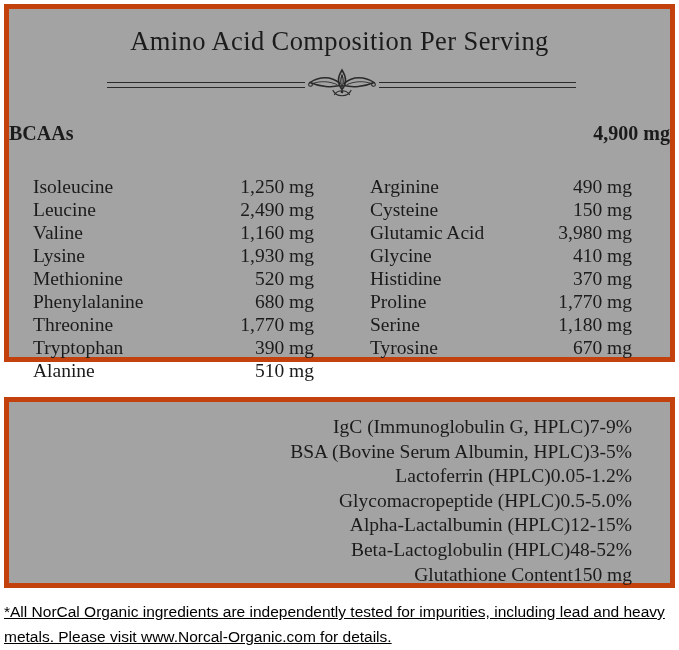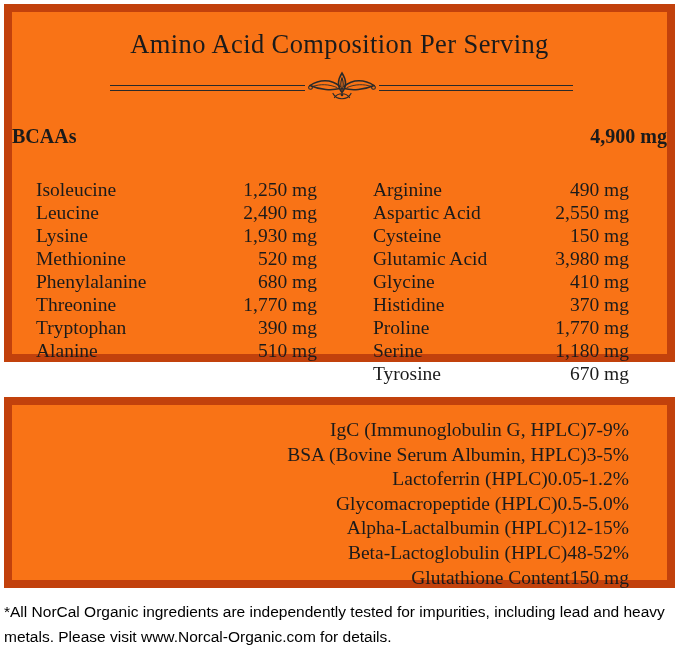--- a/index.html
+++ b/index.html
@@ -15,22 +15,22 @@
     overflow: hidden;
   }
   .page {
     box-sizing: border-box;
     width: 679px;
     height: 650px;
     padding: 4px 4px 0 4px;
   }
   .panel {
     box-sizing: border-box;
-    border: 8px solid #c2410c;
-    background: #f97316;
+    border: 5px solid #c2410c;
+    background: #a3a3a3;
   }
   .panel-top {
     height: 358px;
     padding-top: 17px;
   }
   .panel-title {
     margin: 0;
     font-size: 26.5px;
     font-weight: 400;
     text-align: center;
@@ -83,21 +83,21 @@
     font-size: 19.5px;
   }
   .panel-bottom .row { line-height: 24.6px; justify-content: flex-end; }
   .footnote {
     margin: 11px 0 0 0;
     font-family: "Liberation Sans", sans-serif;
     font-size: 15.5px;
     line-height: 25px;
     color: #000000;
   }
-  .footnote .fn-line { display: block; }
+  .footnote .fn-line { display: block; text-decoration: underline; }
 </style>
 </head>
 <body>
 
 <div class="page">
 
   <section class="panel panel-top">
     <h1 class="panel-title">Amino Acid Composition Per Serving</h1>
 
     <div class="divider">
@@ -137,20 +137,24 @@
   <div class="row">
     <span class="row-name">Isoleucine</span>
     <span class="row-amount">1,250 mg</span>
   </div>
 
   <div class="row">
     <span class="row-name">Leucine</span>
     <span class="row-amount">2,490 mg</span>
   </div>
 
+  <div class="row">
+    <span class="row-name">Valine</span>
+    <span class="row-amount">1,160 mg</span>
+  </div>
 
   <div class="row">
     <span class="row-name">Lysine</span>
     <span class="row-amount">1,930 mg</span>
   </div>
 
   <div class="row">
     <span class="row-name">Methionine</span>
     <span class="row-amount">520 mg</span>
   </div>
@@ -174,24 +178,20 @@
     <span class="row-name">Alanine</span>
     <span class="row-amount">510 mg</span>
   </div>
 </div>
       <div class="aa-col">
   <div class="row">
     <span class="row-name">Arginine</span>
     <span class="row-amount">490 mg</span>
   </div>
 
-  <div class="row">
-    <span class="row-name">Aspartic Acid</span>
-    <span class="row-amount">2,550 mg</span>
-  </div>
 
   <div class="row">
     <span class="row-name">Cysteine</span>
     <span class="row-amount">150 mg</span>
   </div>
 
   <div class="row">
     <span class="row-name">Glutamic Acid</span>
     <span class="row-amount">3,980 mg</span>
   </div>

